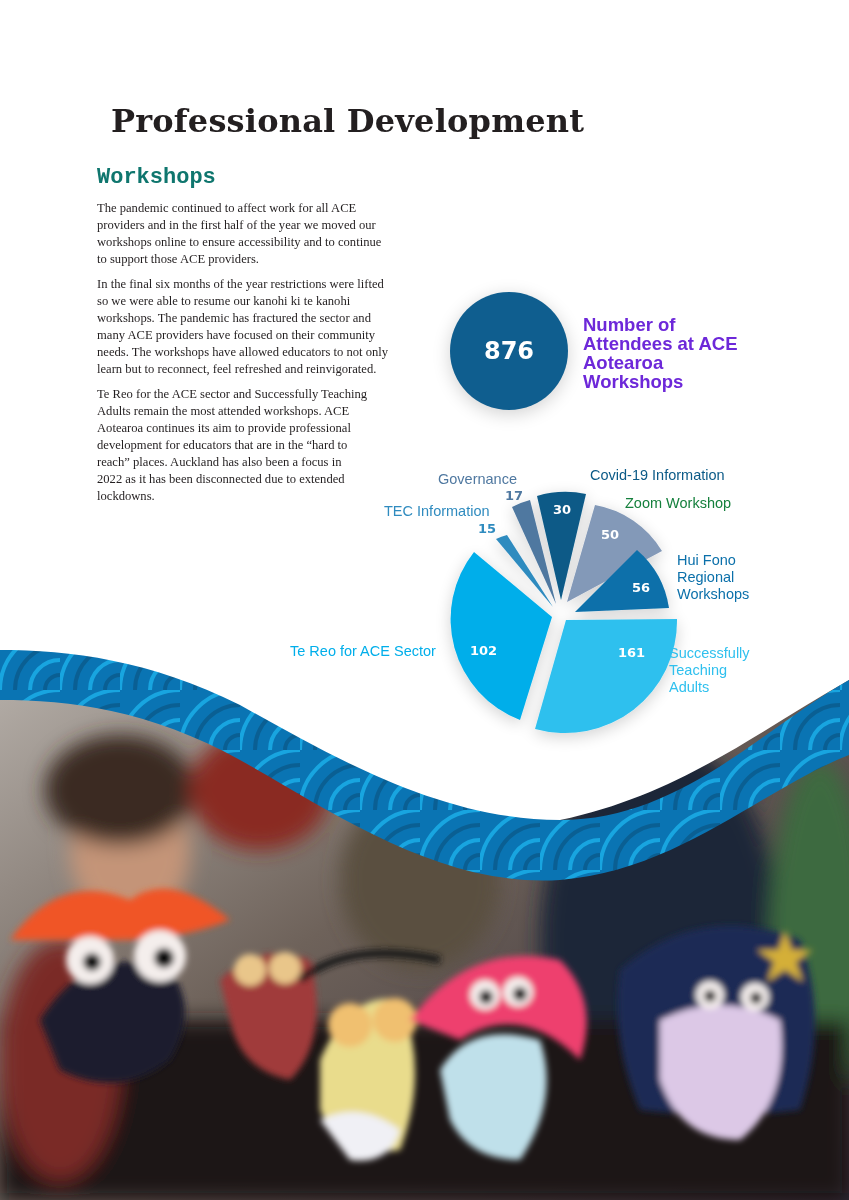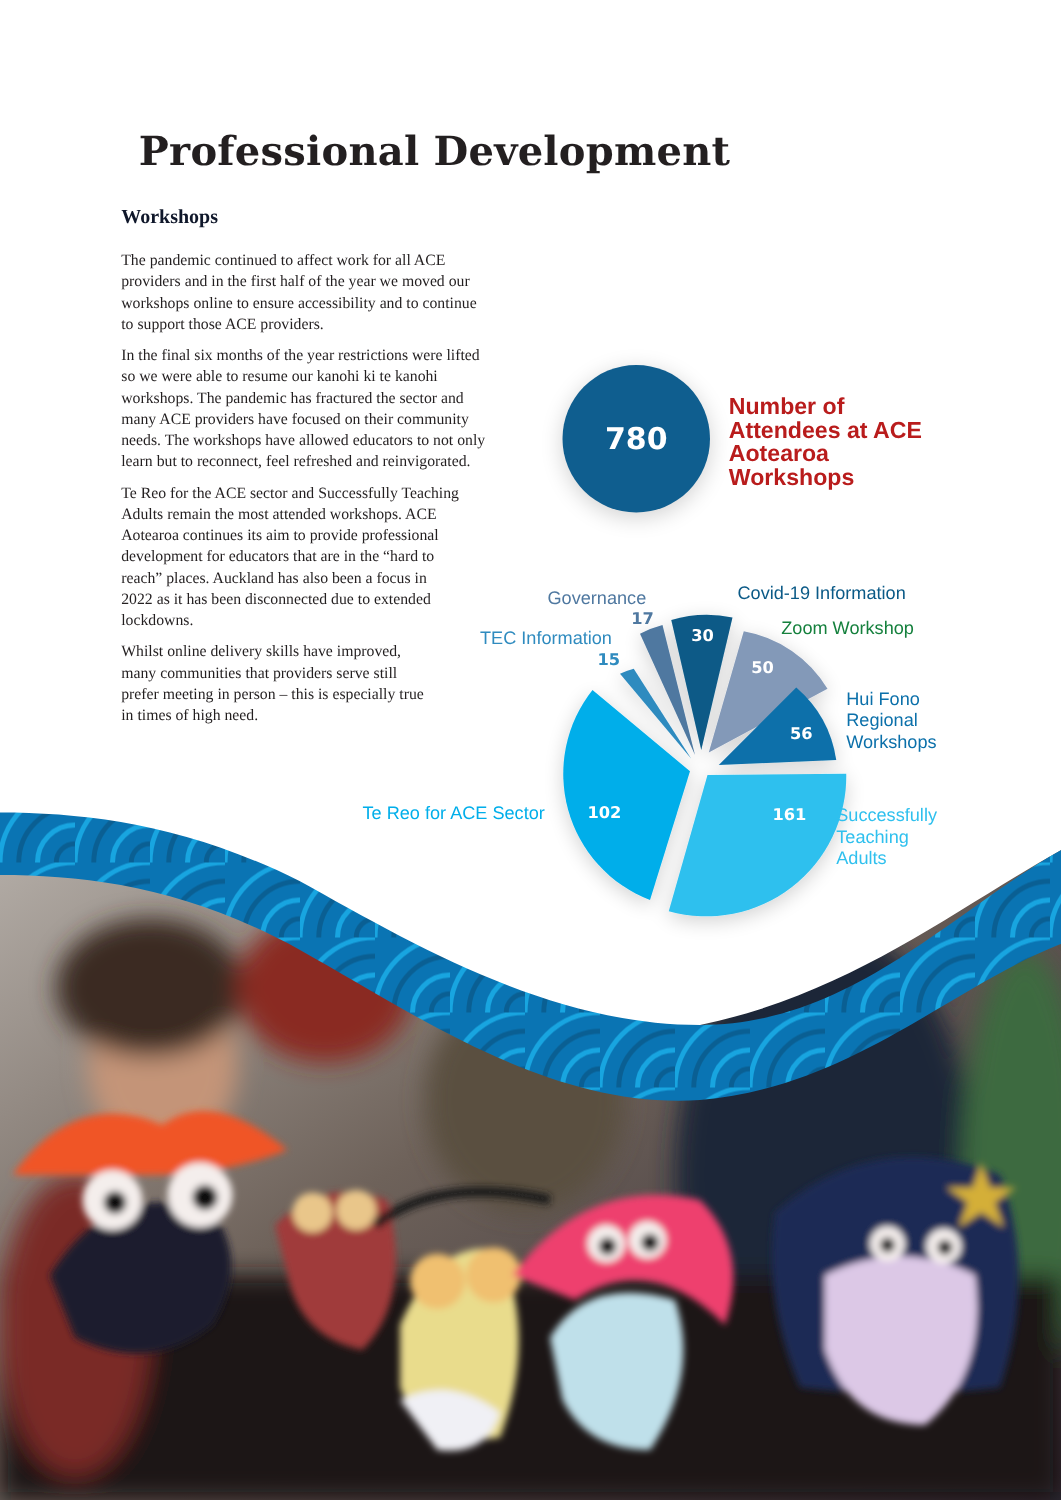--- a/index.html
+++ b/index.html
@@ -1,39 +1,38 @@
 <!DOCTYPE html>
 <html><head>
 <meta charset="utf-8">
 <style>
   html, body { margin:0; padding:0; }
   body { width:849px; height:1200px; position:relative; overflow:hidden; background:#ffffff; font-family:"DejaVu Serif", serif; color:#231f20; }
   .page-title { position:absolute; left:97px; top:88px; font-family:"DejaVu Serif", serif; font-size:32px; font-weight:bold; letter-spacing:0.2px; color:#231f20; margin:14px; white-space:nowrap; }
-  .section-title { position:absolute; left:97px; top:165px; font-family:Liberation Serif, serif; font-size:16px; font-weight:bold; color:#0f172a; margin:0; }
+  .section-title { position:absolute; left:97px; top:165px; font-family:Liberation Mono, monospace; font-size:22px; font-weight:bold; color:#0f766e; margin:0; }
   .body-text { position:absolute; left:97px; top:200px; width:295px; font-family:"Liberation Serif", serif; font-size:12.6px; line-height:16.9px; color:#231f20; }
   .body-text p { margin:0 0 8.5px 0; }
   .stat { position:absolute; left:450px; top:292px; width:118px; height:118px; border-radius:50%; background:#0f5e8f; box-shadow:0 4px 18px rgba(0,0,0,0.18); display:flex; align-items:center; justify-content:center; color:#fff; font-family:"DejaVu Sans", sans-serif; font-weight:bold; font-size:24px; }
-  .stat-label { position:absolute; left:583px; top:315px; width:180px; font-family:"Liberation Sans", sans-serif; font-weight:bold; font-size:18.5px; line-height:19px; color:#b91c1c; }
+  .stat-label { position:absolute; left:583px; top:315px; width:180px; font-family:"Liberation Sans", sans-serif; font-weight:bold; font-size:18.5px; line-height:19px; color:#6d28d9; }
   .chart { position:absolute; left:0; top:0; width:849px; height:760px; }
   .lbl { position:absolute; font-family:Liberation Sans, sans-serif; font-size:14.5px; line-height:17px; white-space:nowrap; }
   .num { position:absolute; font-family:"DejaVu Sans", sans-serif; font-weight:bold; font-size:13px; color:#ffffff; }
   .photo { position:absolute; left:0; top:640px; width:849px; height:560px; overflow:hidden; }
   .wave { position:absolute; left:0; top:630px; width:849px; height:260px; }
 </style>
 </head>
 <body>
 
 <h1 class="page-title">Professional Development</h1>
 <h2 class="section-title">Workshops</h2>
 
 <div class="body-text">
   <p>The pandemic continued to affect work for all ACE providers and in the first half of the year we moved our workshops online to ensure accessibility and to continue to support those ACE providers.</p>
   <p>In the final six months of the year restrictions were lifted so we were able to resume our kanohi ki te kanohi workshops. The pandemic has fractured the sector and many ACE providers have focused on their community needs. The workshops have allowed educators to not only learn but to reconnect, feel refreshed and reinvigorated.</p>
   <p style="width:272px">Te Reo for the ACE sector and Successfully Teaching Adults remain the most attended workshops. ACE Aotearoa continues its aim to provide professional development for educators that are in the “hard to reach” places. Auckland has also been a focus in 2022 as it has been disconnected due to extended lockdowns.</p>
-  <p style="width:245px">Whilst online delivery skills have improved, many communities that providers serve still prefer meeting in person – this is especially true in times of high need.</p>
 </div>
 
 <div class="photo">
   <svg width="849" height="560" viewBox="0 0 849 560" xmlns="http://www.w3.org/2000/svg">
     <defs>
       <linearGradient id="bg" x1="0" y1="0" x2="1" y2="1">
         <stop offset="0" stop-color="#b9b3ad"></stop>
         <stop offset="0.45" stop-color="#6e625a"></stop>
         <stop offset="1" stop-color="#2a2430"></stop>
       </linearGradient>
@@ -113,21 +112,21 @@
 
 <div style="position:absolute;left:0;top:0;width:849px;height:640px;background:#fff;z-index:0"></div>
 
 <style>
   .page-title, .section-title, .body-text, .stat, .stat-label, .chart, .lbl, .num { z-index:3; }
   .photo { z-index:1; }
   .wave { z-index:2; }
 </style>
 
 <div class="stat">
-  <span>780</span>
+  <span>876</span>
 </div>
 <div class="stat-label">Number of Attendees at ACE Aotearoa Workshops</div>
 
 <svg class="chart" viewBox="0 0 849 760" xmlns="http://www.w3.org/2000/svg">
   <defs>
     <filter id="shadow" x="-30%" y="-30%" width="160%" height="160%">
       <feGaussianBlur in="SourceAlpha" stdDeviation="8"></feGaussianBlur>
       <feOffset dx="0" dy="4"></feOffset>
       <feComponentTransfer>
           <feFuncA type="linear" slope="0.18"></feFuncA>

